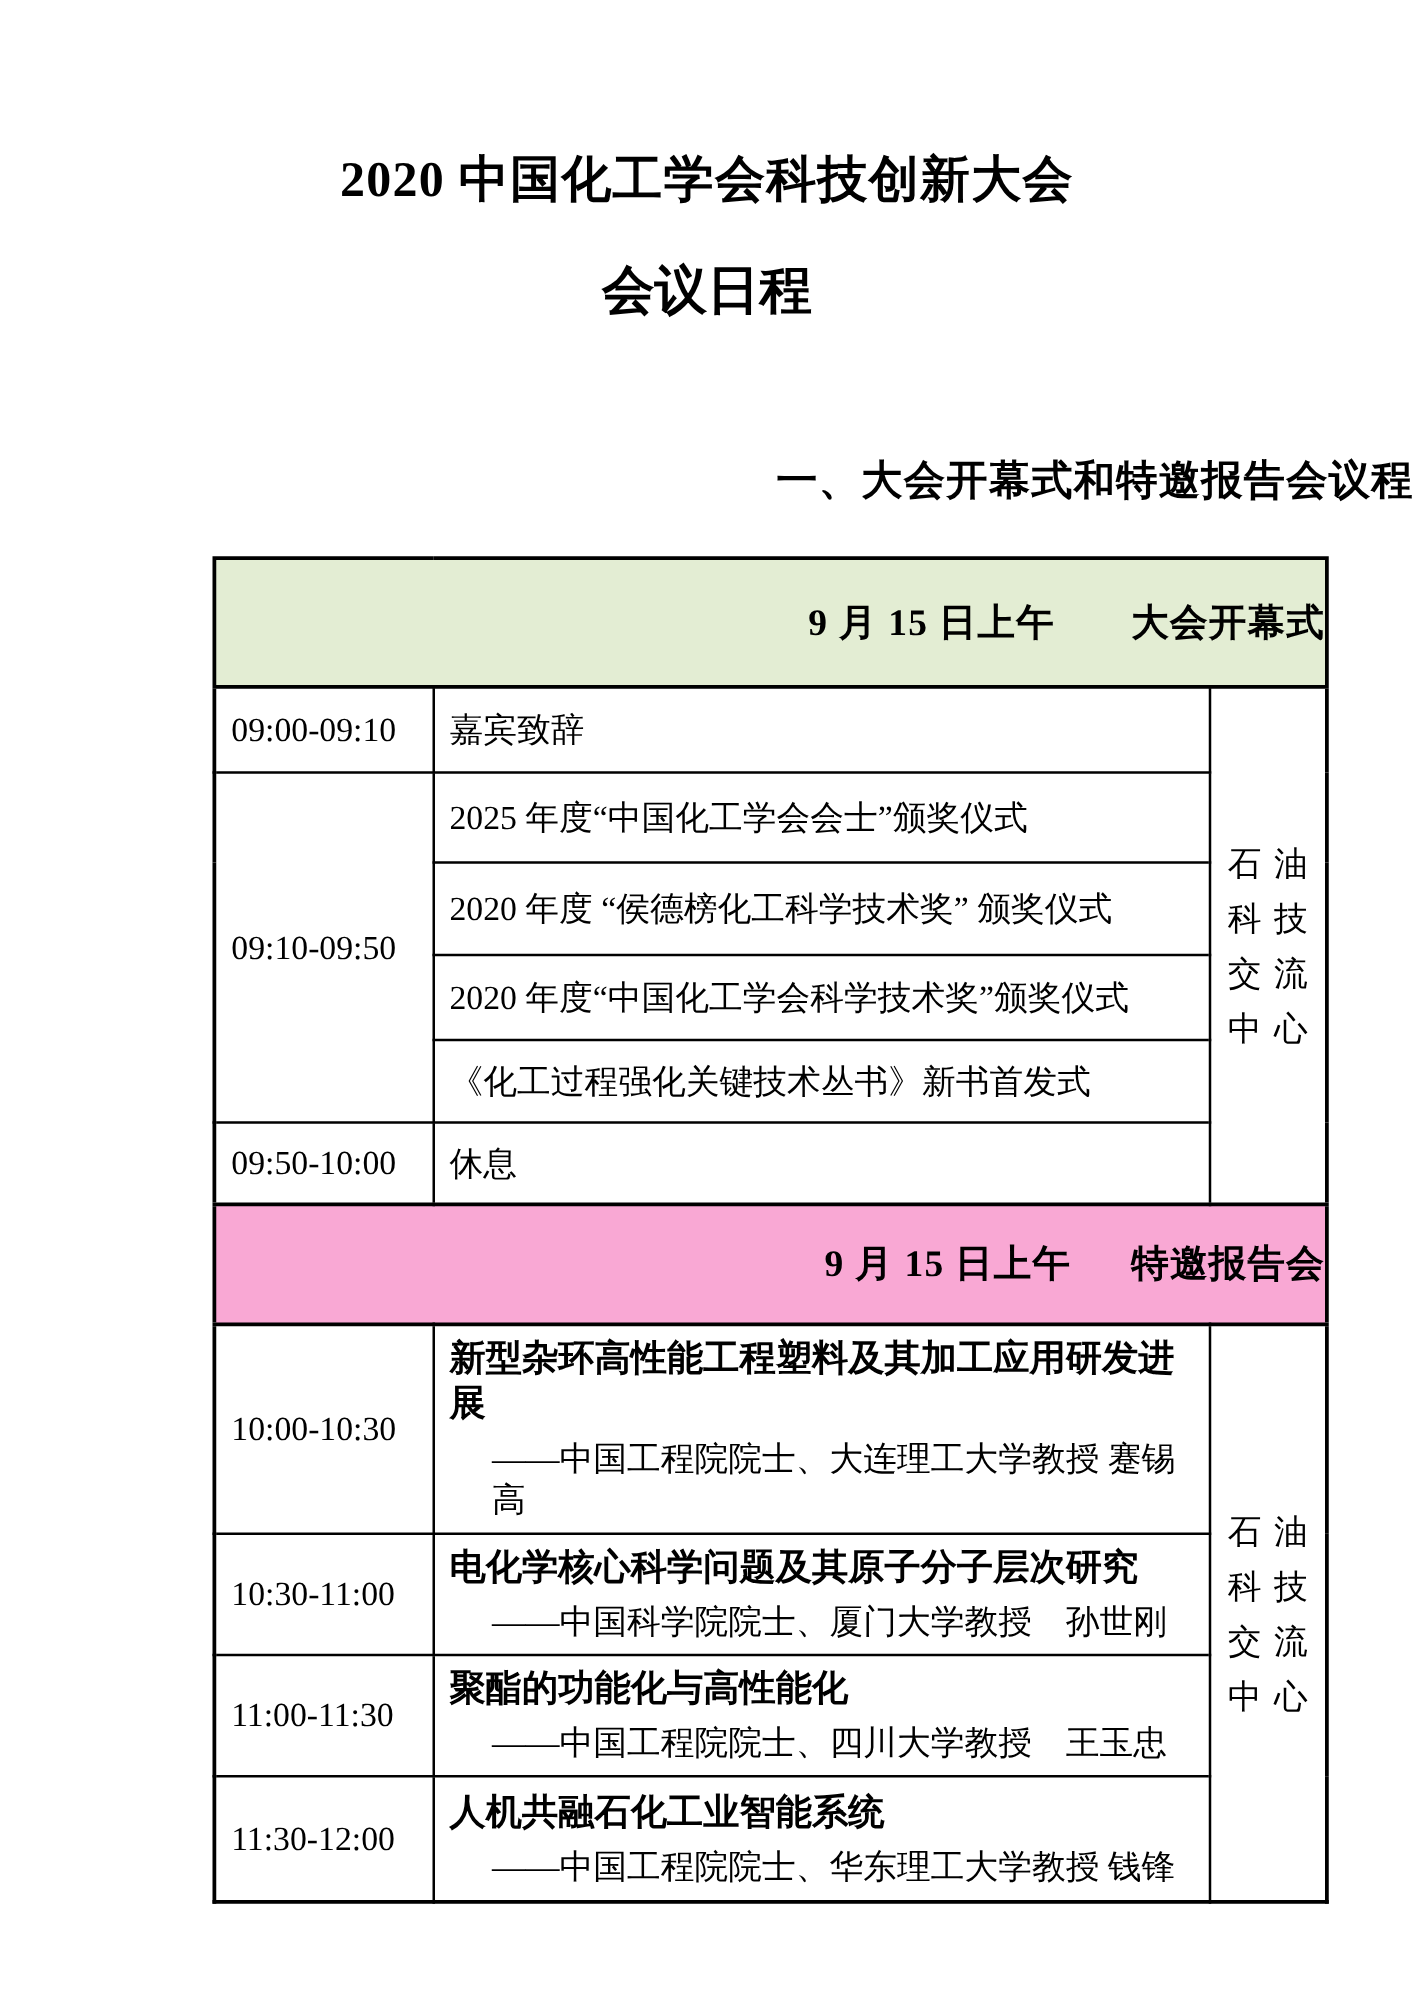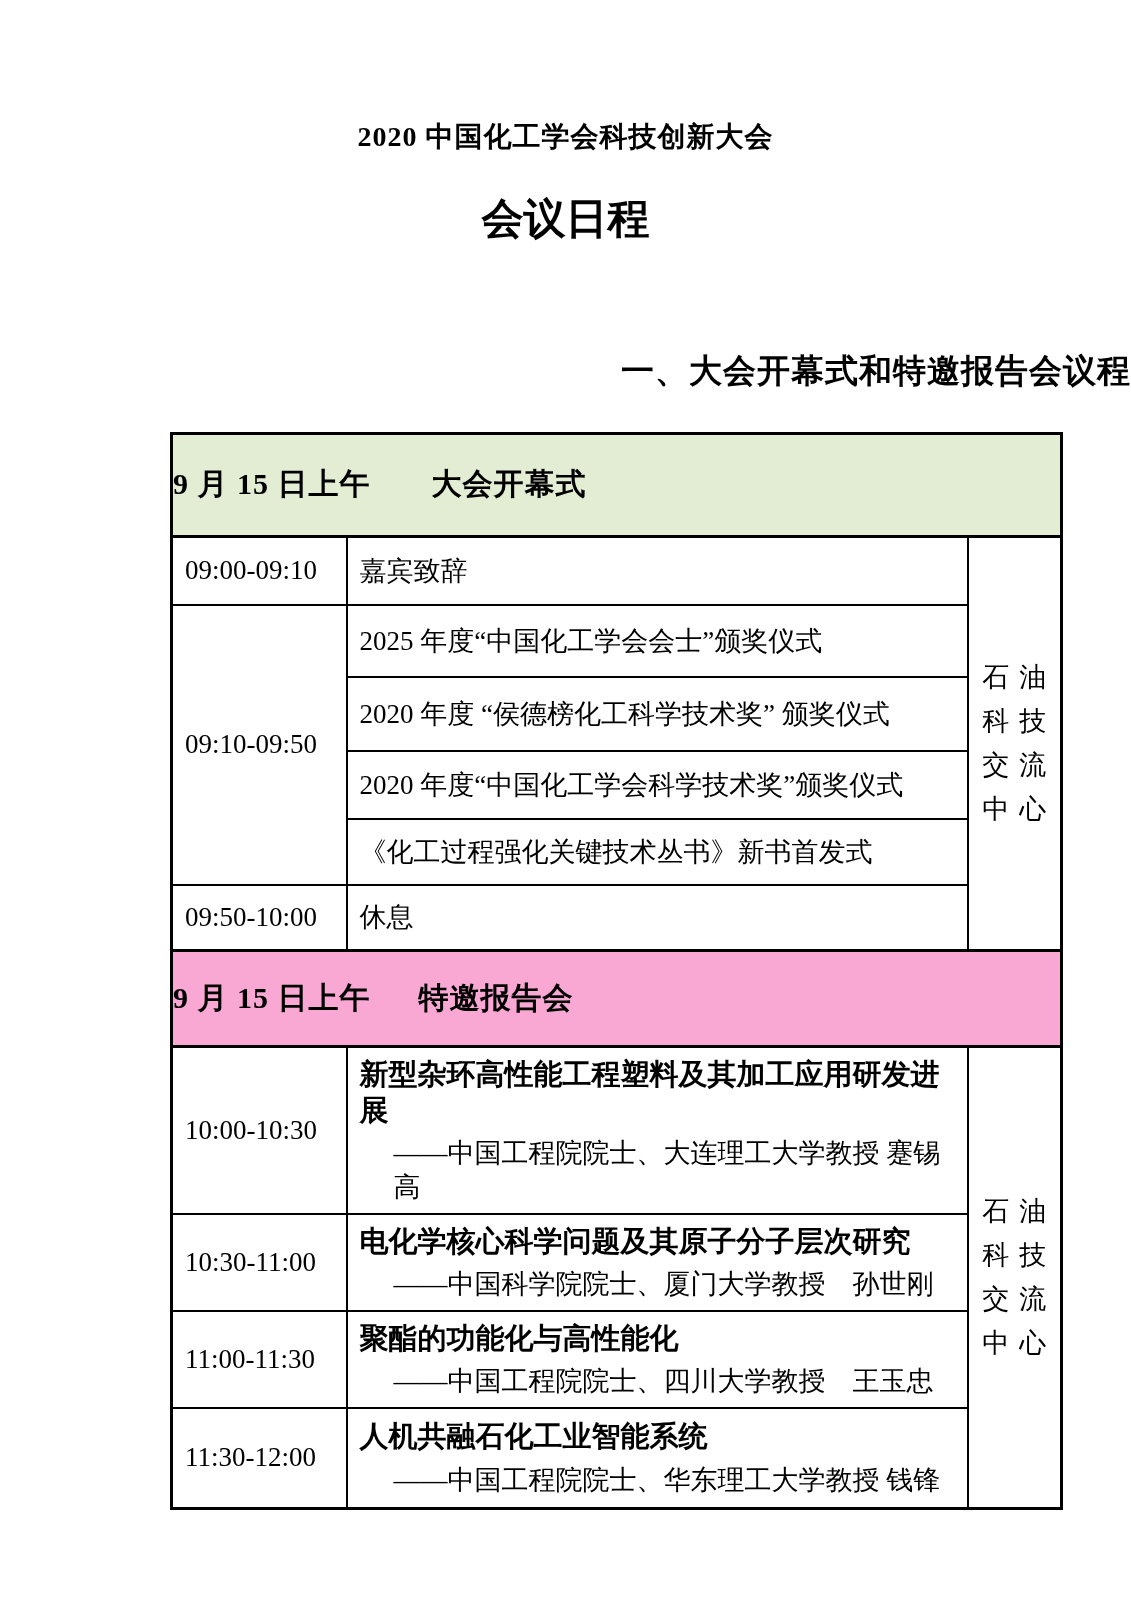--- a/index.html
+++ b/index.html
@@ -4,21 +4,21 @@
 <style>
   html,body{margin:0;padding:0;}
   body{
     width:1131px;height:1600px;background:#ffffff;color:#000;
     font-family:"Liberation Serif","DejaVu Serif",serif;
     -webkit-font-smoothing:antialiased;
     overflow:hidden;
   }
   .doc{padding-top:122px;}
   .doc-title{
-    font-size:28px;font-weight:bold;text-align:center;
+    font-size:40px;font-weight:bold;text-align:center;
     line-height:1.1;letter-spacing:1px;
   }
   .doc-subtitle{
     font-size:42px;font-weight:bold;text-align:center;margin-top:38px;
   }
   .doc-datenote{
     font-size:27px;text-align:center;margin-top:28px;letter-spacing:1px;
   }
   .section-heading{
     font-family:"Liberation Sans","DejaVu Sans",sans-serif;
@@ -31,21 +31,21 @@
     border:3px solid #000;
   }
   .c-time{width:175px;}
   .c-item{width:621px;}
   .c-venue{width:94px;}
   td{
     border:2px solid #000;vertical-align:middle;
     font-size:27px;padding:0;overflow:hidden;
   }
   .band-cell{
-    height:100px;text-align:left;
+    height:100px;text-align:right;
     font-weight:bold;font-size:30px;
     border-top:3px solid #000;border-bottom:3px solid #000;
     letter-spacing:1px;
   }
   .band-cell.band2{height:93px;}
   .gap1{margin-left:61px;}
   .gap2{margin-left:48px;}
   .t{padding-left:12px;}
   .i{padding-left:12px;}
   .talk{padding:8px 8px 8px 12px;vertical-align:middle;}

